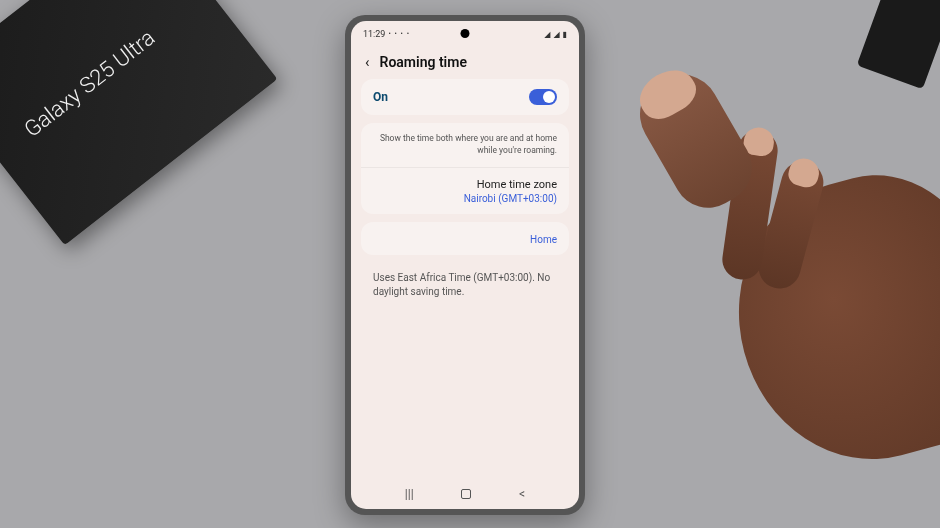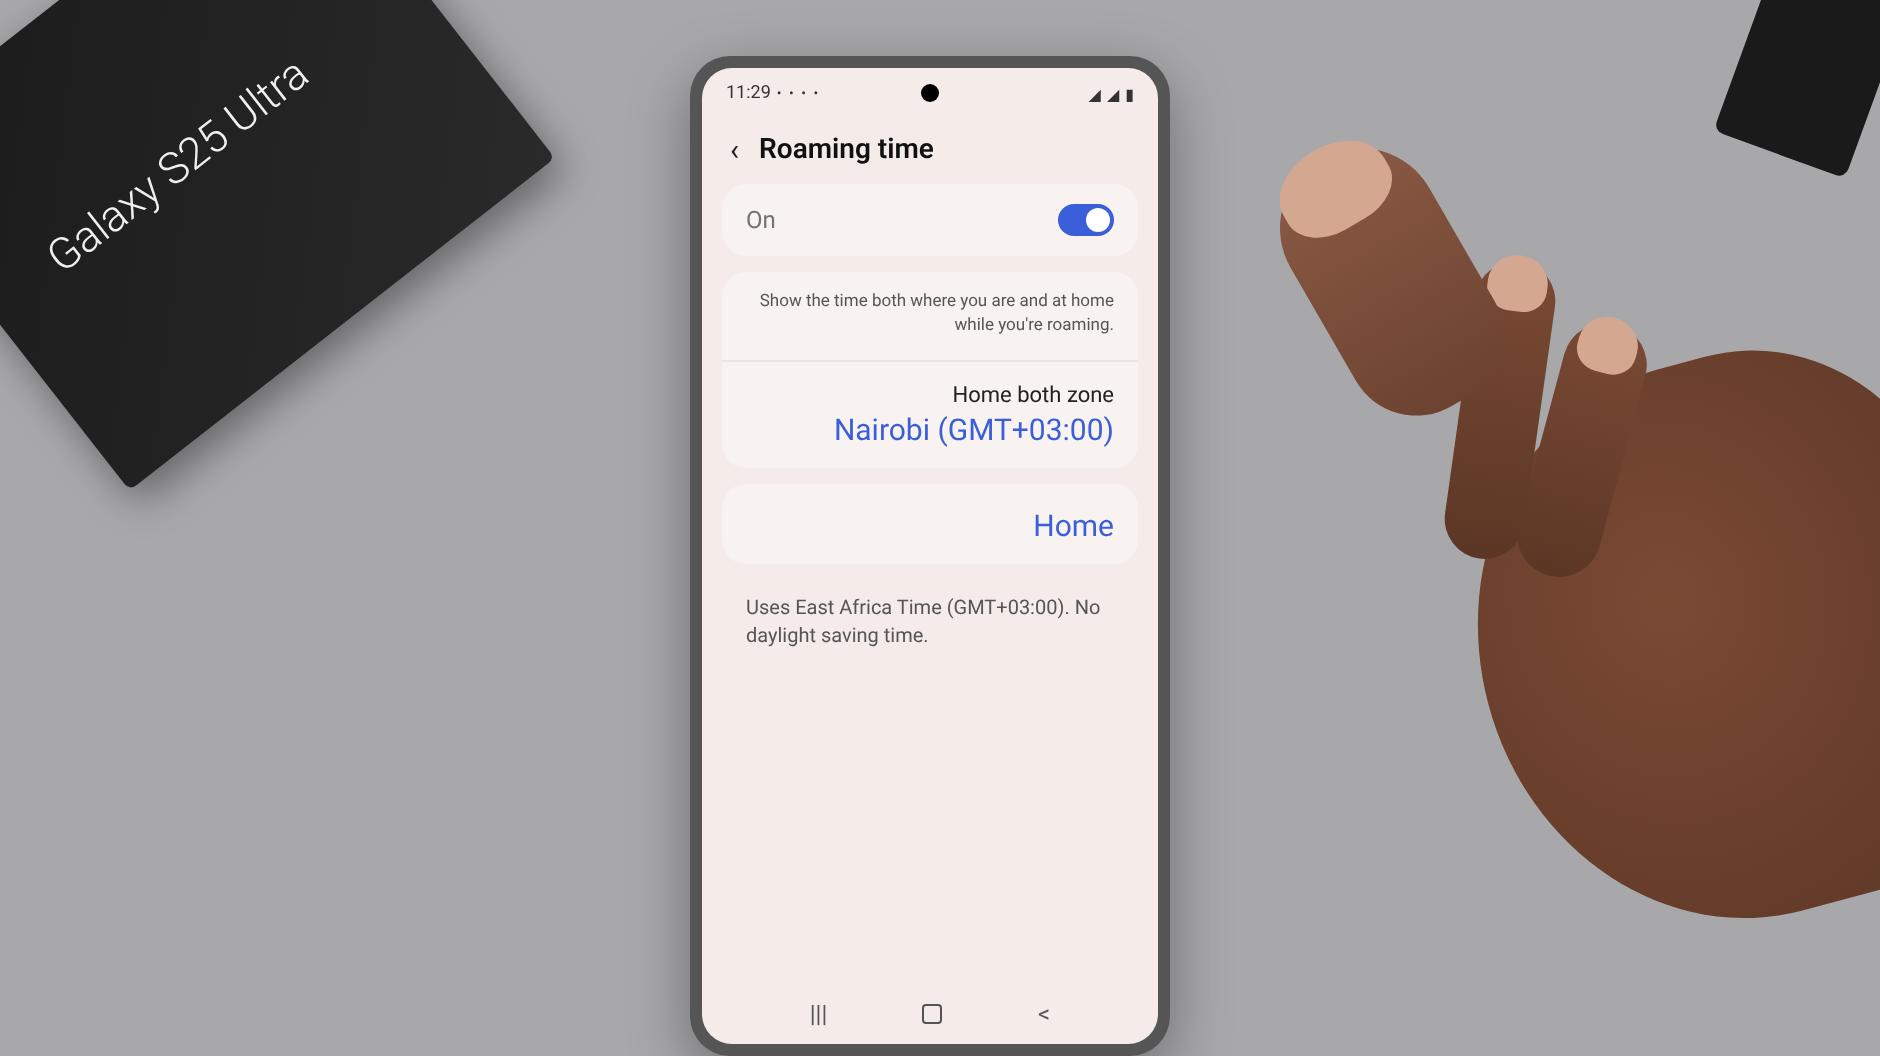--- a/index.html
+++ b/index.html
@@ -37,21 +37,21 @@
       font-size: 22px;
       font-weight: 300;
       transform: rotate(0deg);
       white-space: nowrap;
     }
     
     
     .phone {
       position: absolute;
       left: 345px;
-      top: 28px;
+      top: 15px;
       width: 240px;
       height: 500px;
       background: #555;
       border-radius: 20px;
       padding: 6px;
       box-shadow: 0 10px 30px rgba(0,0,0,0.35);
     }
     .screen {
       width: 100%;
       height: 100%;
@@ -139,22 +139,22 @@
     }
     
     .toggle-row {
       display: flex;
       justify-content: space-between;
       align-items: center;
       padding: 10px 12px;
     }
     .toggle-label {
       font-size: 12px;
-      color: #737373;
-      font-weight: 400;
+      color: #0c4a6e;
+      font-weight: 700;
     }
     .toggle {
       width: 28px;
       height: 16px;
       background: #3a5fd9;
       border-radius: 10px;
       position: relative;
       cursor: pointer;
     }
     .toggle::after {
@@ -172,21 +172,21 @@
       font-size: 8.5px;
       color: #555;
       line-height: 1.4;
     }
     
     .setting-label {
       font-size: 11px;
       color: #222;
     }
     .setting-value {
-      font-size: 15px;
+      font-size: 10px;
       color: #3a5fd9;
       margin-top: 2px;
     }
     
     .footer-text {
       font-size: 10px;
       color: #555;
       padding: 8px 12px;
       line-height: 1.4;
     }
@@ -331,21 +331,21 @@
           <span class="toggle-label">On</span>
           <div class="toggle"></div>
         </div>
       </div>
 
       <div class="card">
         <div class="row">
           <div class="description">Show the time both where you are and at home while you're roaming.</div>
         </div>
         <div class="row bordered">
-          <div class="setting-label">Home both zone</div>
+          <div class="setting-label">Home time zone</div>
           <div class="setting-value">Nairobi (GMT+03:00)</div>
         </div>
       </div>
 
       <div class="card">
         <div class="row">
           <div class="setting-value">Home</div>
         </div>
       </div>
 

